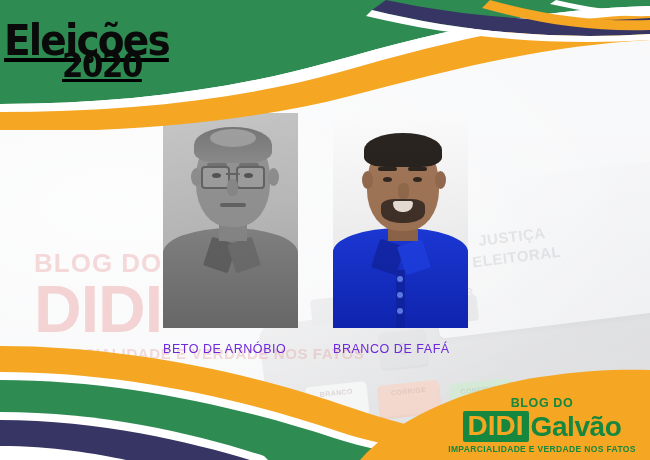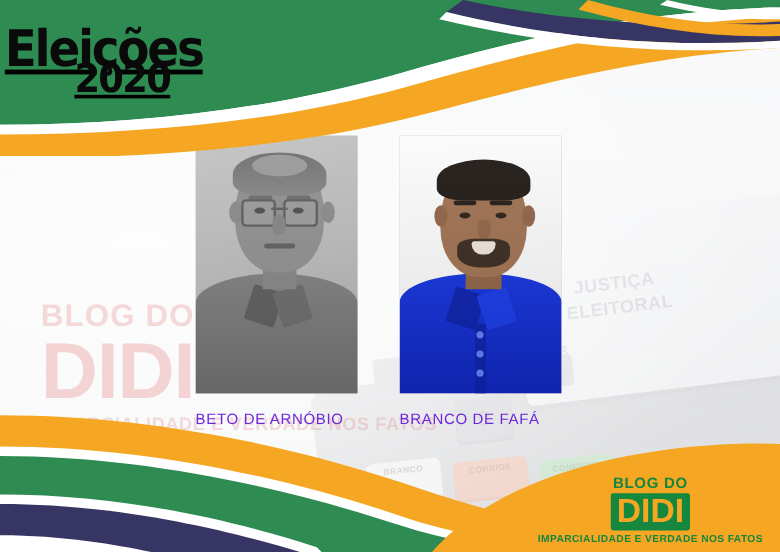--- a/index.html
+++ b/index.html
@@ -361,20 +361,21 @@
   </div>
 
   <div class="logoblock">
     <svg width="290" height="105" viewBox="0 0 290 105">
       <path d="M0,105 C30,70 90,36 180,22 C226,15 262,14 290,15 L290,105 Z" fill="#F5A622"></path>
     </svg>
     <div class="logo">
       <div class="blogdo">BLOG DO</div>
       <div class="mainrow">
         <span class="didi">DIDI</span>
+        <span class="galvao">Galvão</span>
       </div>
       <div class="tag">IMPARCIALIDADE E VERDADE NOS FATOS</div>
     </div>
   </div>
 
   <div class="headline">
     <div class="l1">Eleições</div>
     <div class="l2">2020</div>
   </div>
 

